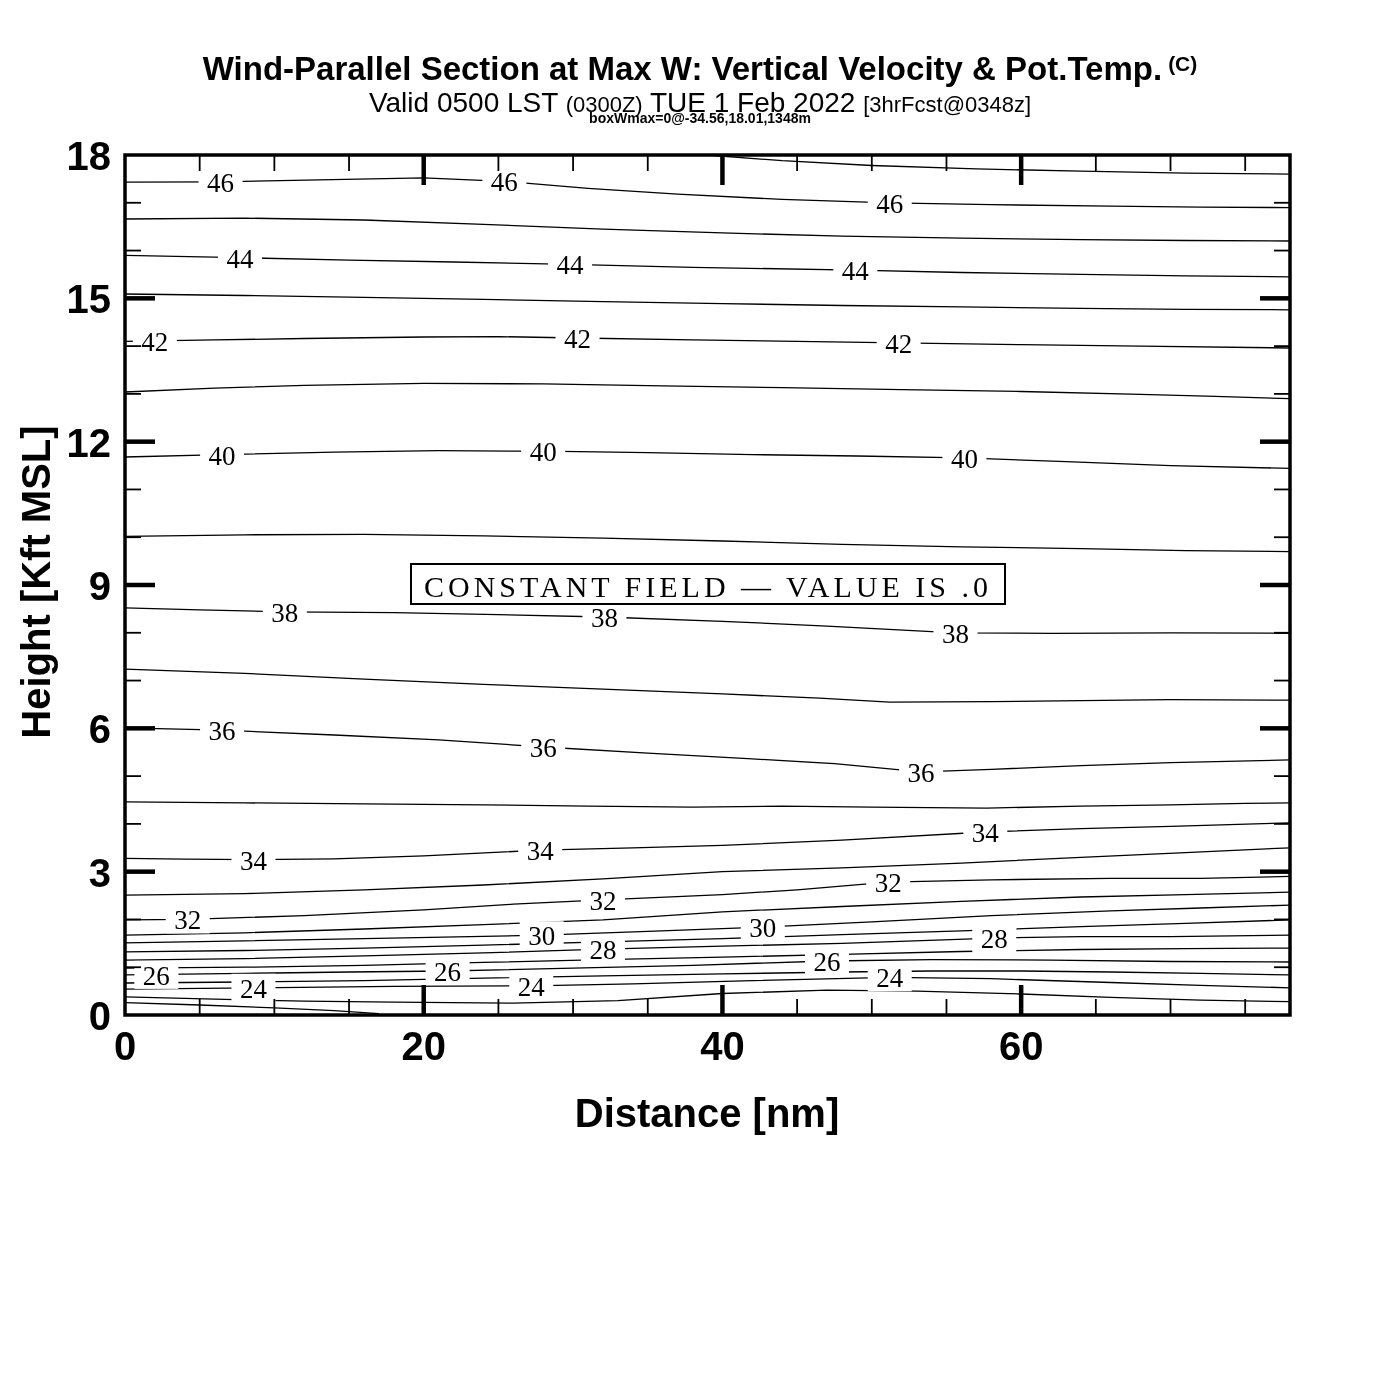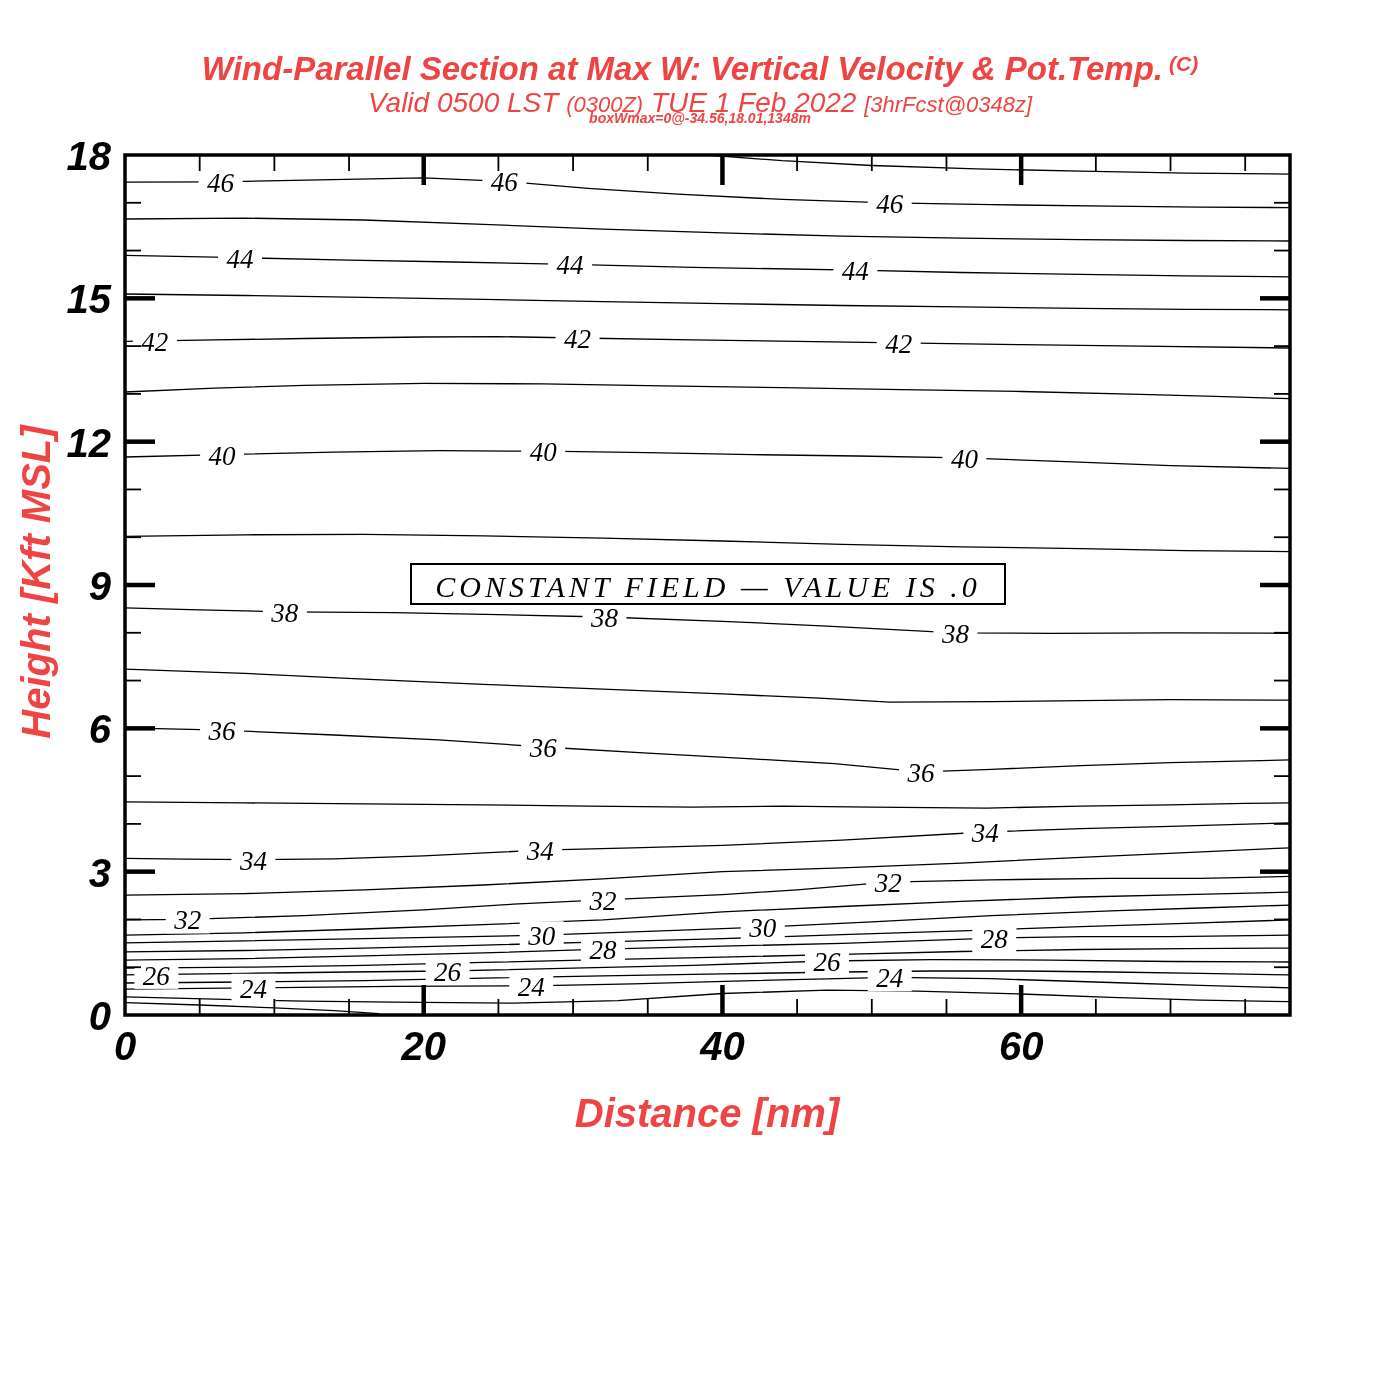--- a/index.html
+++ b/index.html
@@ -1,17 +1,17 @@
 <!DOCTYPE html>
 <html><head>
 <meta charset="utf-8">
 <style>
   html,body{margin:0;padding:0;background:#fff;}
-  #page{position:relative;width:1400px;height:1400px;background:#ffffff;color:#ef4444;
-        font-family:"Liberation Sans",sans-serif;overflow:hidden;font-style:italic;}
+  #page{position:relative;width:1400px;height:1400px;background:#ffffff;color:#000000;
+        font-family:"Liberation Sans",sans-serif;overflow:hidden;}
   .hdr{position:absolute;left:0;width:1400px;text-align:center;white-space:nowrap;}
   #title-line{top:50px;font-size:33px;font-weight:bold;letter-spacing:0px;}
   #title-line .unit{font-size:21px;font-weight:bold;position:relative;top:-9px;margin-left:6px;}
   #subtitle-line{top:87px;font-size:28px;font-weight:400;}
   #subtitle-line .small{font-size:22px;}
   #annotation-line{top:110px;font-size:14px;font-weight:bold;}
   #xaxis-title{position:absolute;left:707px;top:1072px;transform:translateX(-50%);
                font-size:40px;font-weight:bold;margin-top:19px;}
   #yaxis-title{position:absolute;left:36px;top:582px;transform:translate(-50%,-50%) rotate(-90deg);
                font-size:40px;font-weight:bold;white-space:nowrap;}

